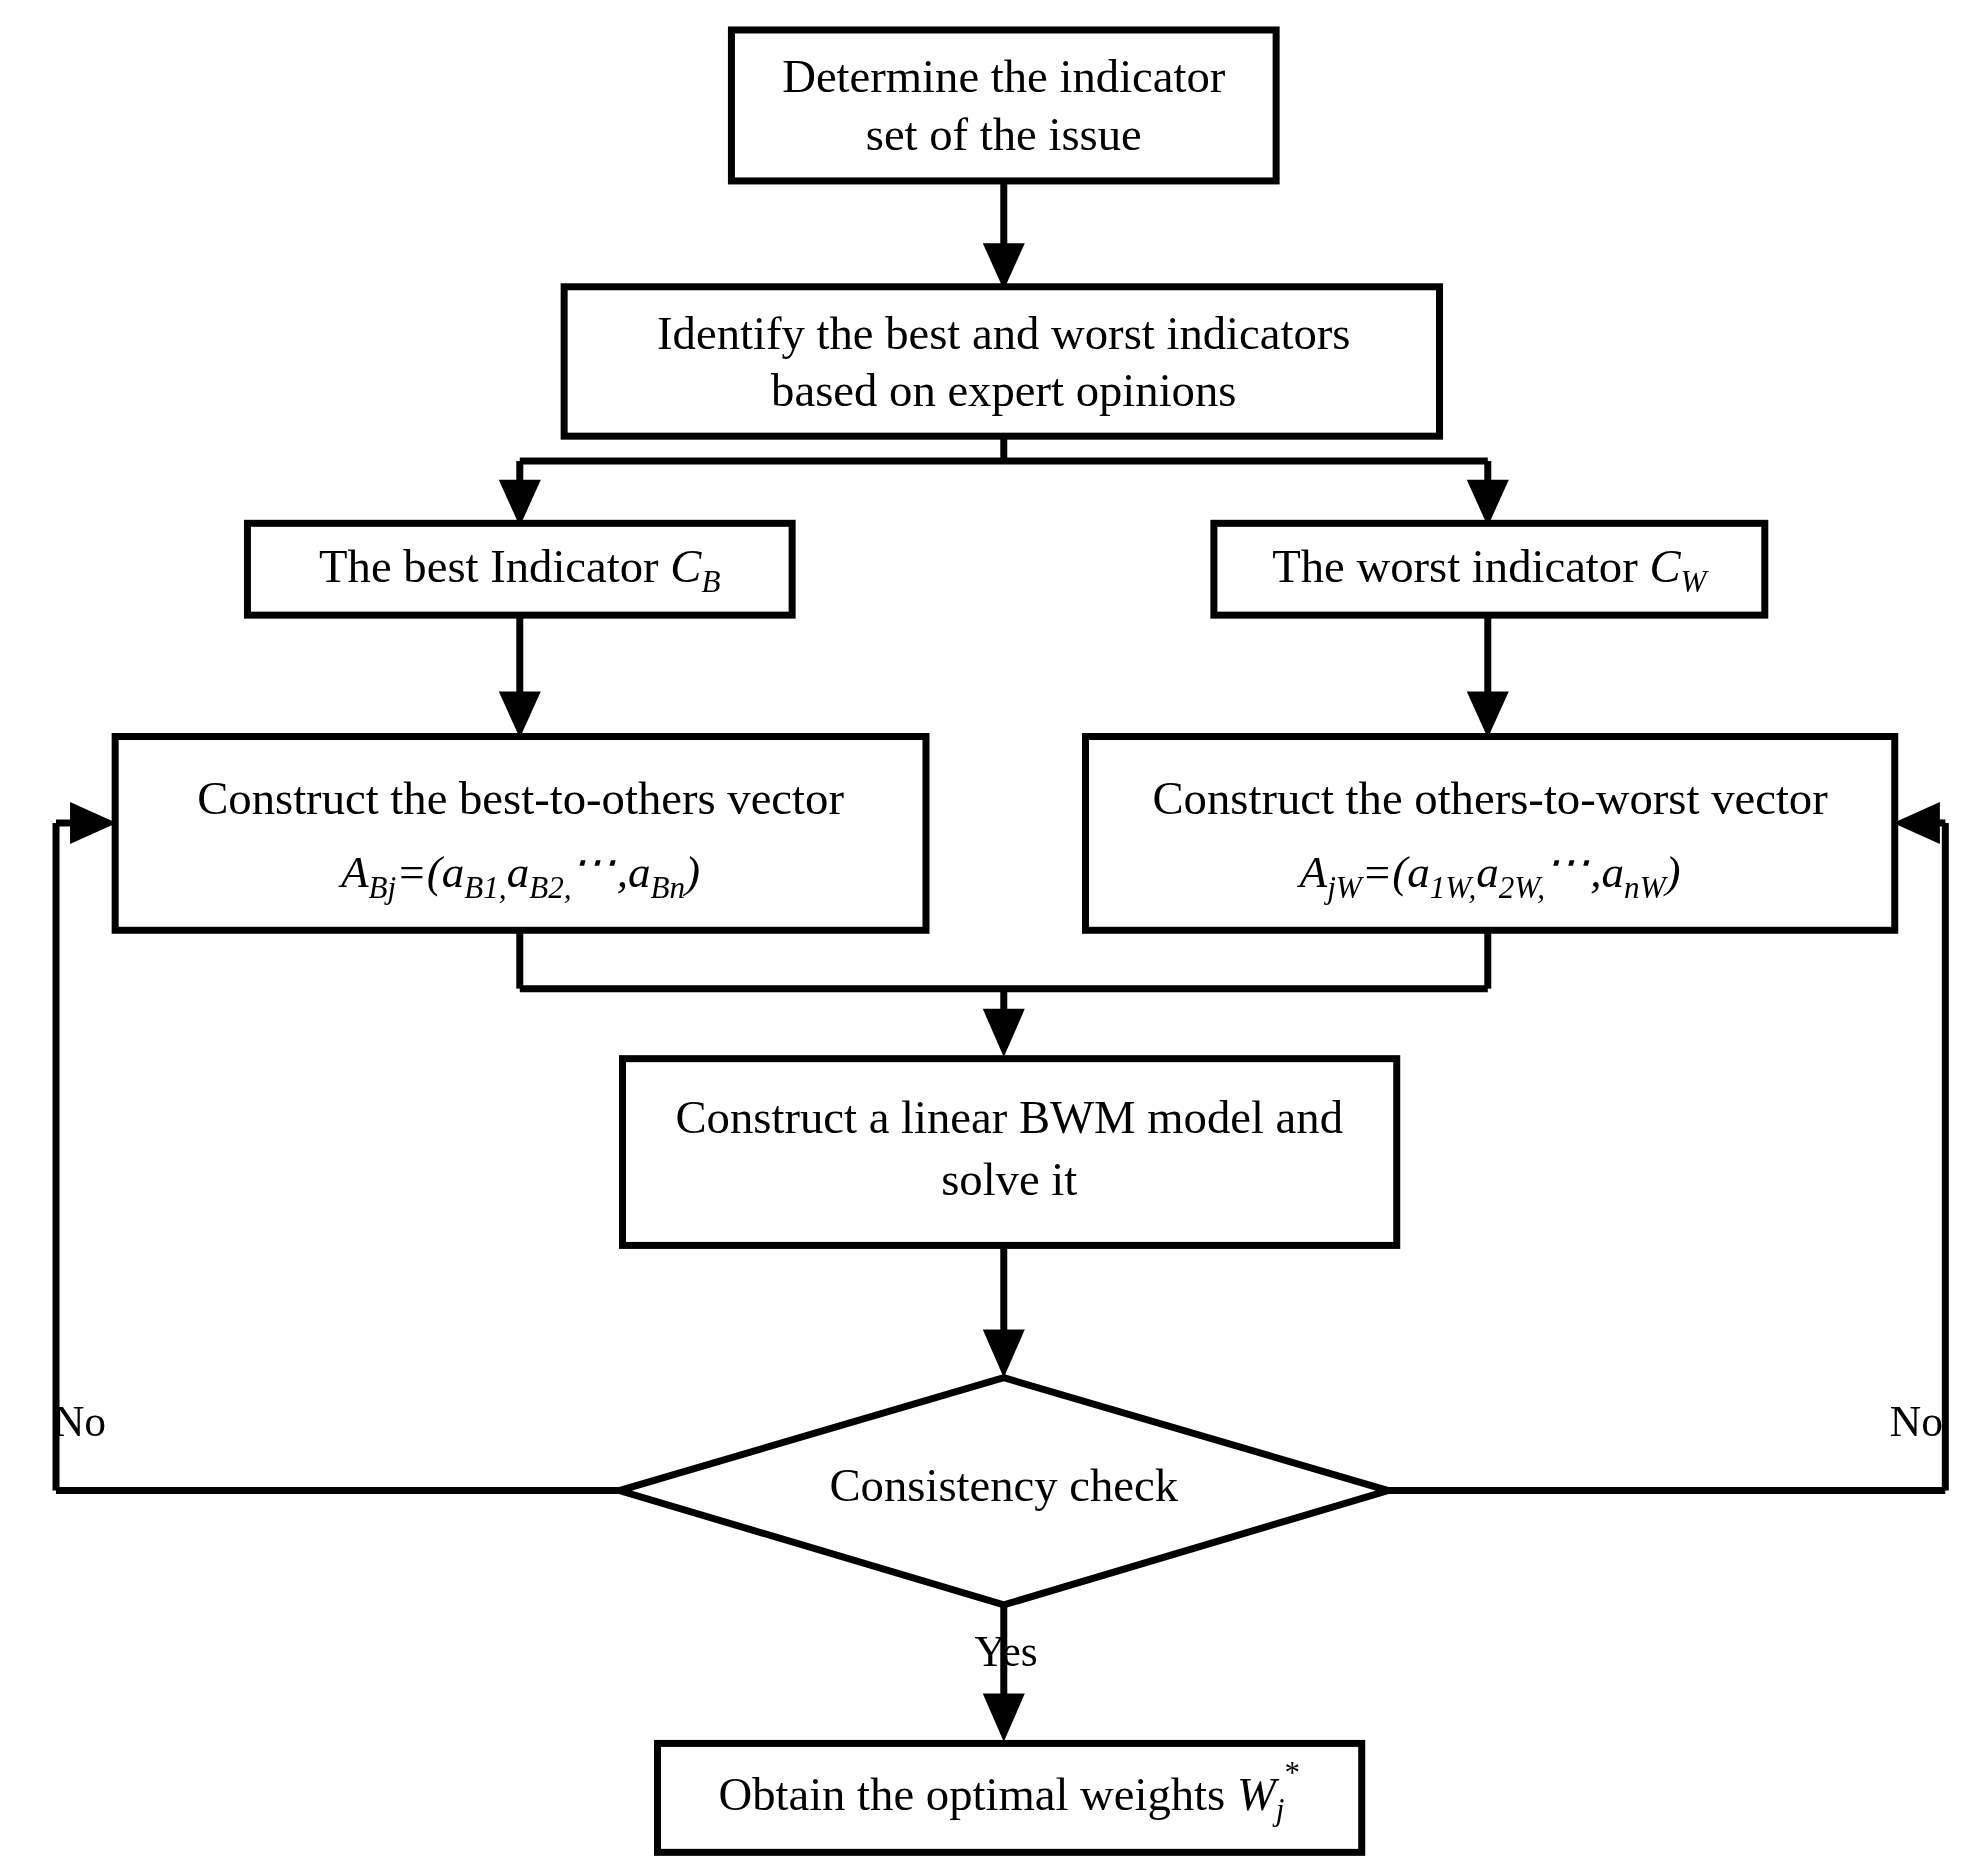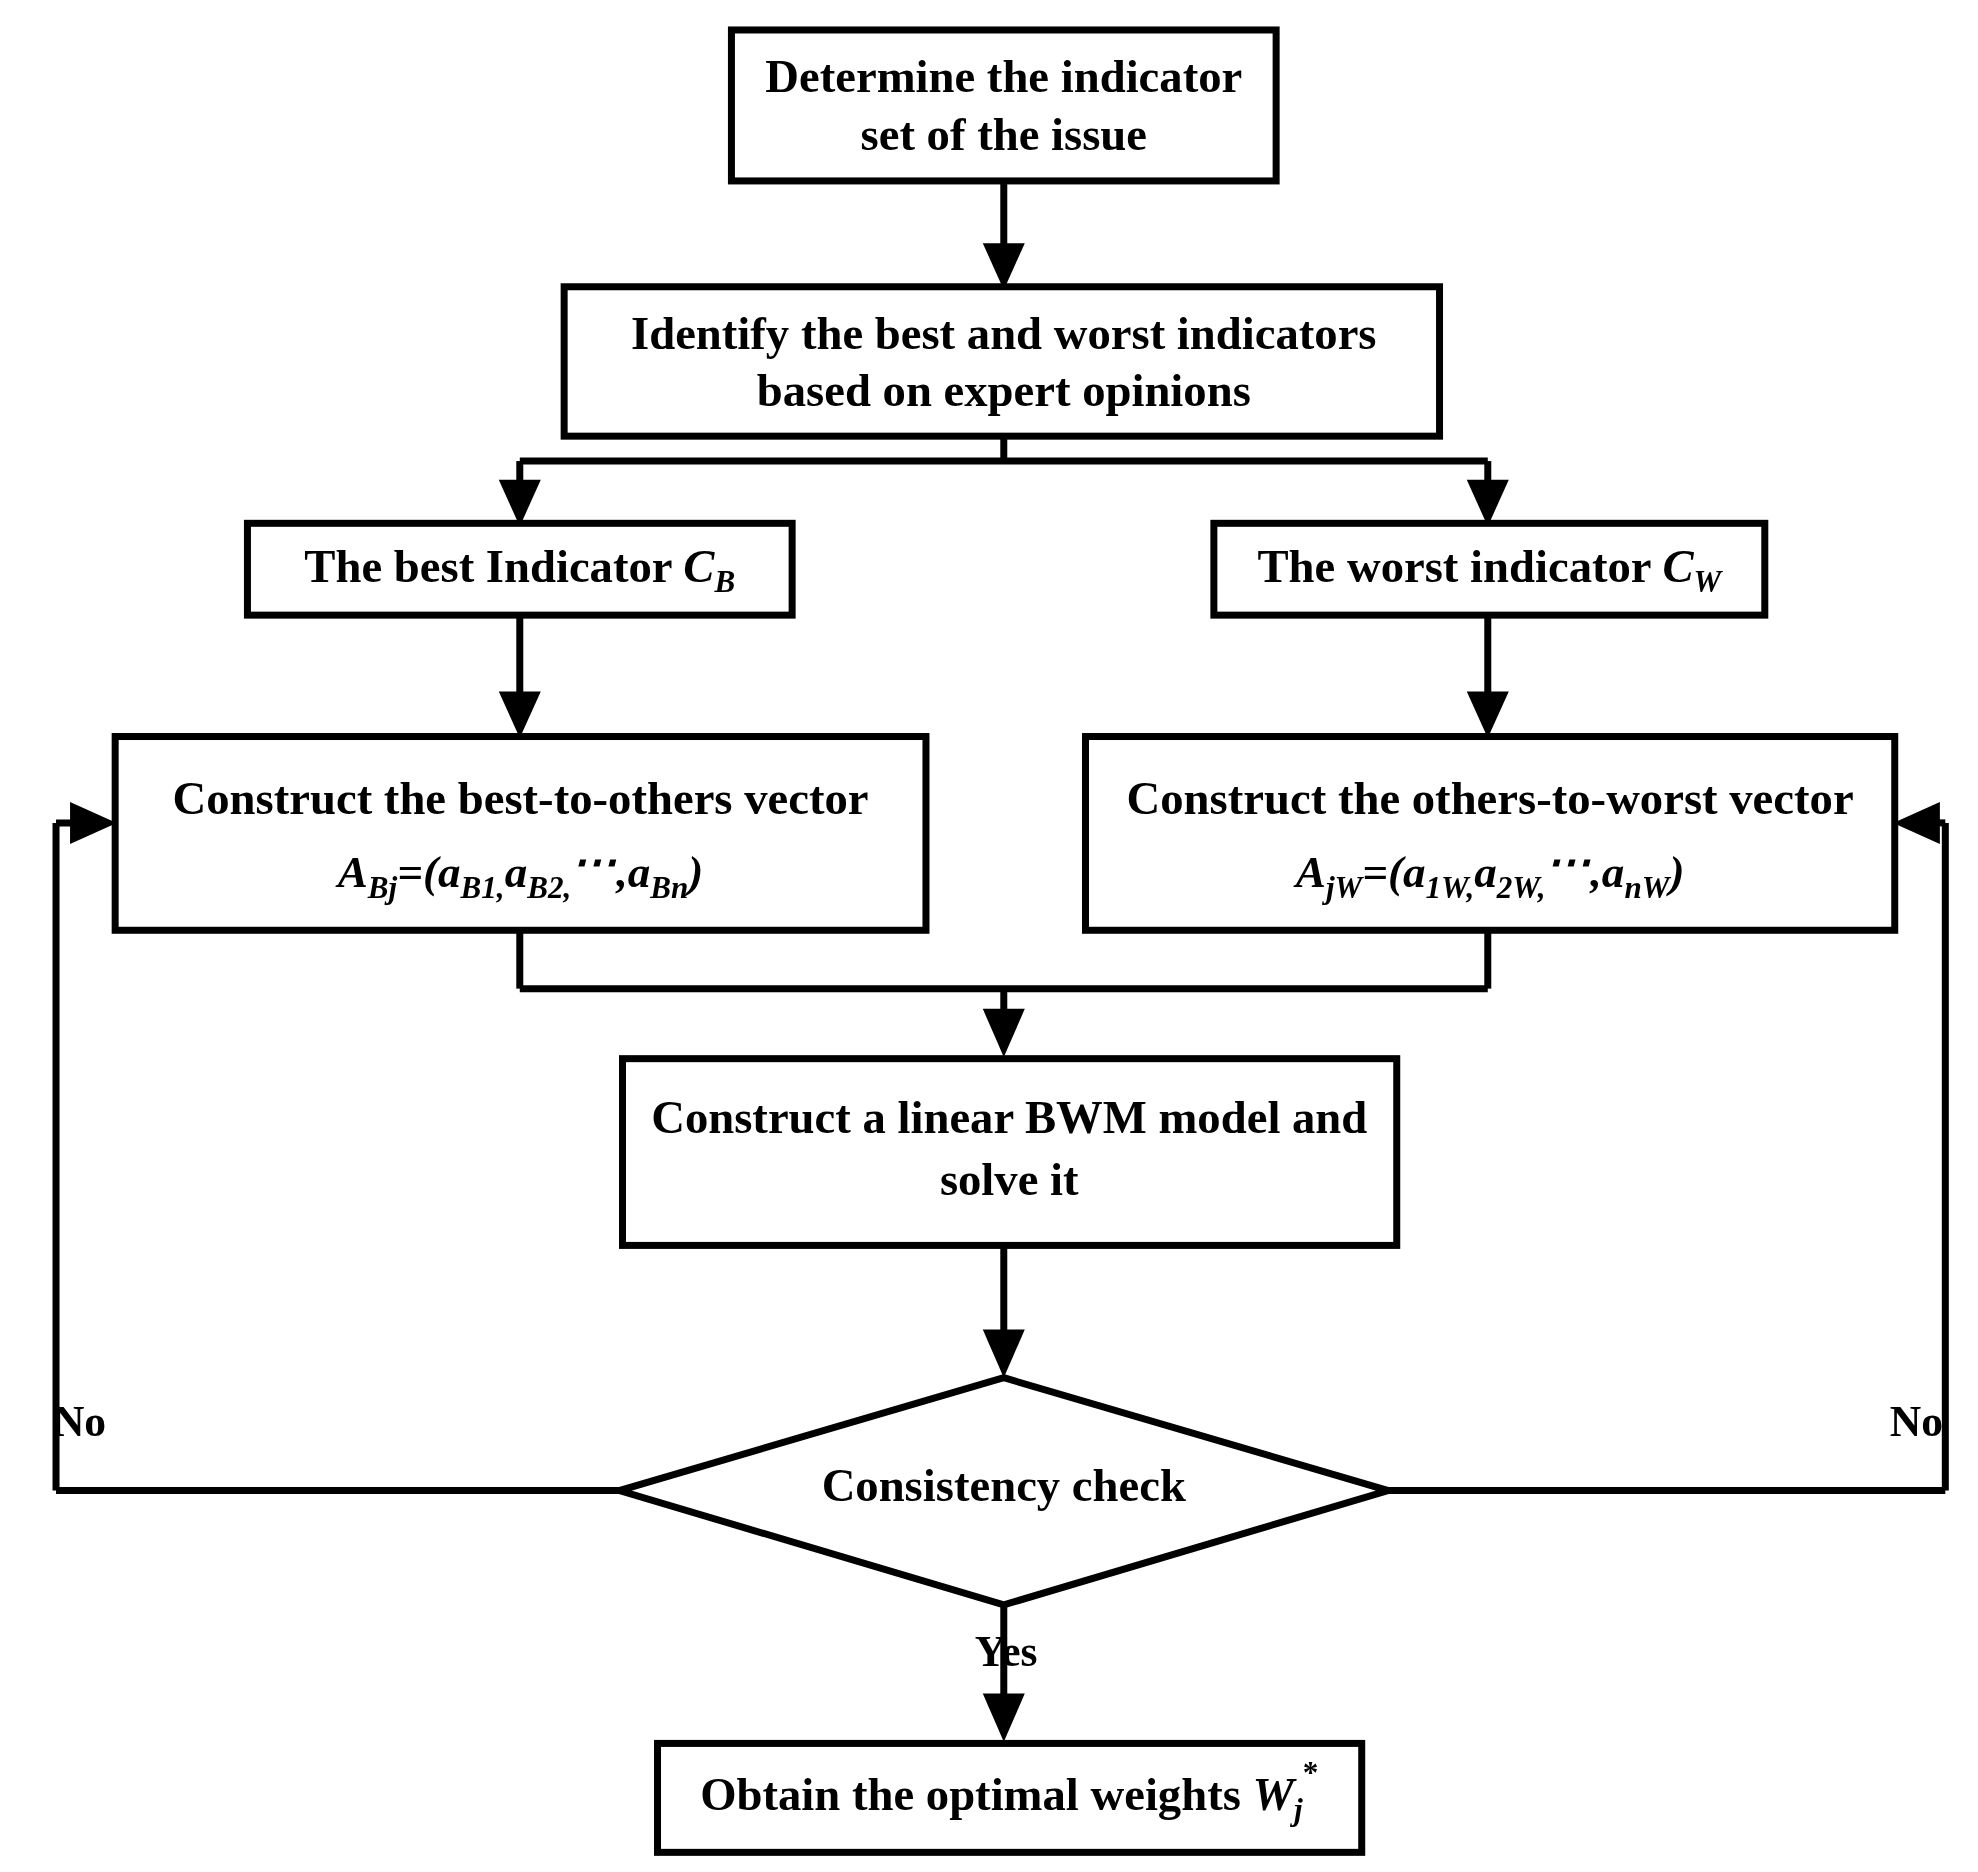--- a/index.html
+++ b/index.html
@@ -1,17 +1,17 @@
 <!DOCTYPE html>
 <html style="font-size:12.5px"><head>
 <meta charset="utf-8">
 <style>
   html,body{margin:0;padding:0;background:#ffffff;}
   body{width:1978px;height:1873px;font-family:"Liberation Serif",serif;overflow:hidden;}
-  #chart-root{position:relative;width:1772px;height:1873px;font-weight:bold;}
+  #chart-root{position:relative;width:1772px;height:1873px;}
   svg#flow{position:absolute;top:0;left:0;width:1978px;height:1873px;display:block;}
   .node-rect{fill:#ffffff;stroke:#000000;stroke-width:9;}
   .node-diamond{fill:#ffffff;stroke:#000000;stroke-width:9;}
   .conn{stroke:#000000;stroke-width:9;fill:none;stroke-linecap:butt;stroke-linejoin:miter;}
   .arrowhead{fill:#000000;stroke:none;}
   text{font-family:"Liberation Serif",serif;fill:#000000;}
   .tnode{font-size:60px;text-anchor:middle;dominant-baseline:middle;}
   .tformula{font-size:58px;font-style:italic;text-anchor:middle;dominant-baseline:middle;}
   .tlabel{font-size:56px;text-anchor:middle;dominant-baseline:middle;}
   .sub{font-size:40px;}

